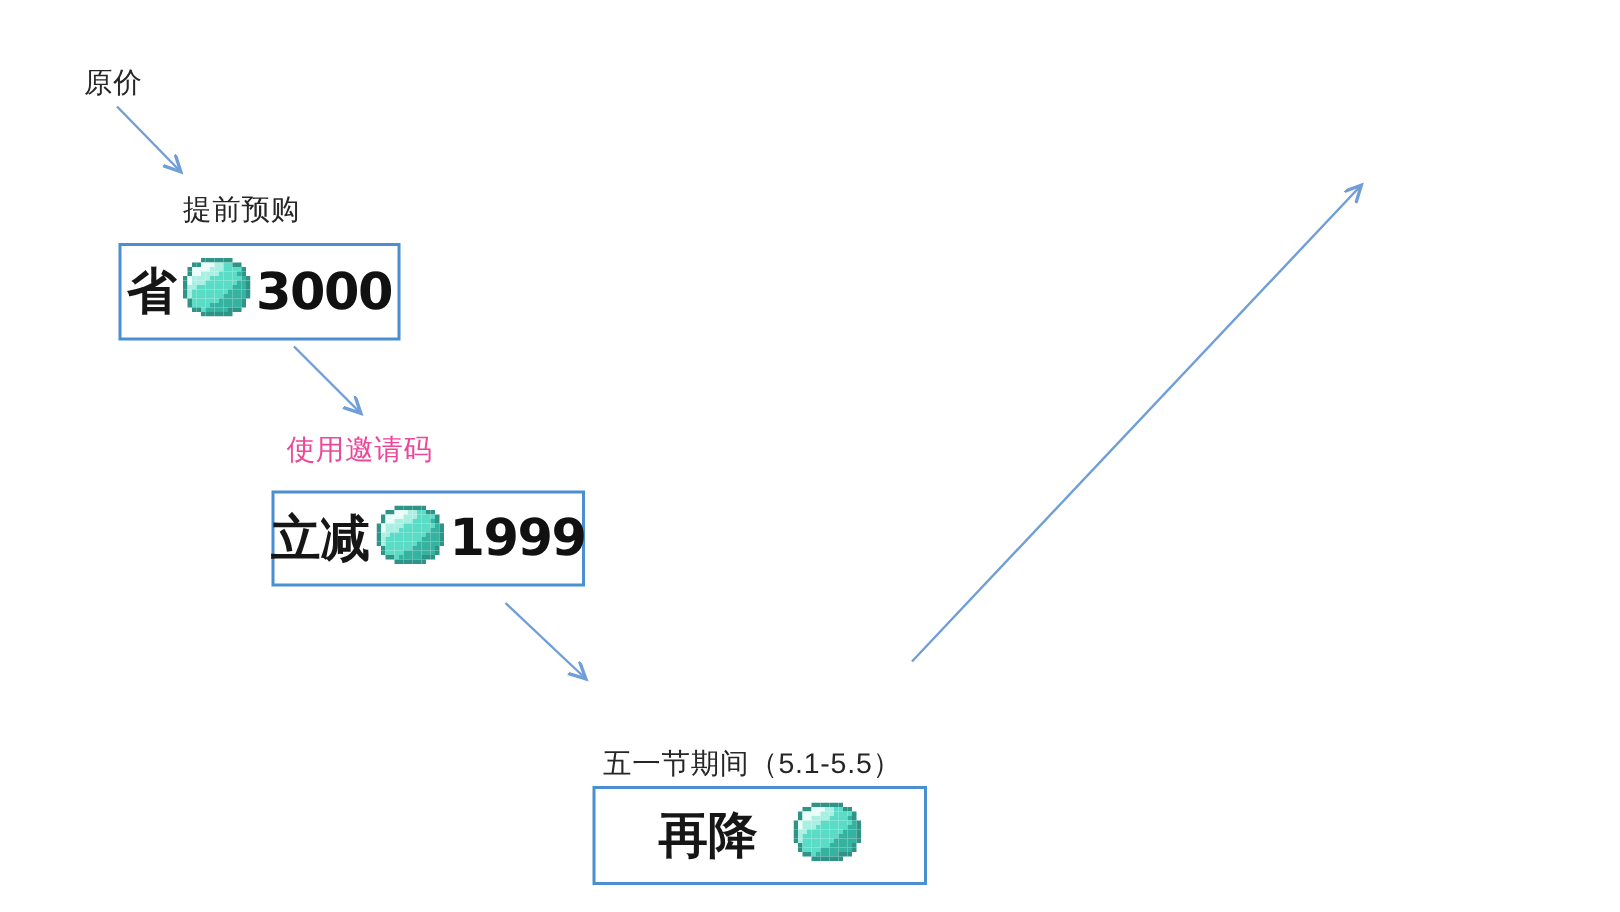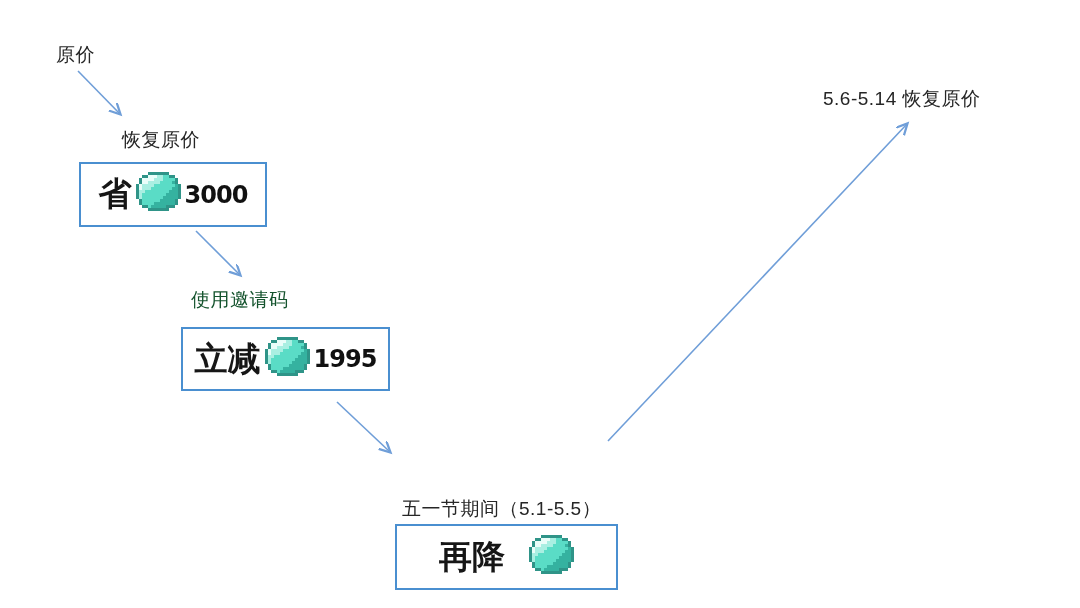--- a/index.html
+++ b/index.html
@@ -37,21 +37,21 @@
     border: 2px solid #4a8fd0;
     padding: 0 6px;
   }
   .box-prefix {
     font-size: 33px;
     font-weight: 600;
     color: #161616;
     white-space: nowrap;
   }
   .box-amount {
-    font-size: 24px;
+    font-size: 34px;
     font-weight: 700;
     color: #111111;
     letter-spacing: -1px;
     font-family: "DejaVu Sans", "Liberation Sans", sans-serif;
     white-space: nowrap;
   }
   .diamond {
     display: inline-block;
     line-height: 0;
     margin-top: -6px;
@@ -69,21 +69,21 @@
       </marker>
     </defs>
     <line class="arrow-line" x1="78" y1="71" x2="120" y2="114" stroke="#6f9ed8" stroke-width="1.6" marker-end="url(#arrowhead)"></line>
     <line class="arrow-line" x1="196" y1="231" x2="240" y2="275" stroke="#6f9ed8" stroke-width="1.6" marker-end="url(#arrowhead)"></line>
     <line class="arrow-line" x1="337" y1="402" x2="390" y2="452" stroke="#6f9ed8" stroke-width="1.6" marker-end="url(#arrowhead)"></line>
     <line class="arrow-line" x1="608" y1="441" x2="907" y2="124" stroke="#6f9ed8" stroke-width="1.6" marker-end="url(#arrowhead)"></line>
   </svg>
 
   <div class="flow-label" style="left: 56px; top: 42px; color: rgb(38, 38, 38);">原价</div>
 
-  <div class="flow-label" style="left: 122px; top: 127px; color: rgb(38, 38, 38);">恢复原价</div>
+  <div class="flow-label" style="left: 122px; top: 127px; color: rgb(38, 38, 38);">提前预购</div>
 
   <div class="price-box" style="left: 79px; top: 162px; width: 188px; height: 65px; border-color: rgb(74, 143, 208);">
     <span class="box-prefix">省</span>
     <span class="diamond"><svg width="45" height="39">
           <rect x="12" y="0" width="3" height="3" fill="#2f9488"></rect>
           <rect x="15" y="0" width="3" height="3" fill="#2f9488"></rect>
           <rect x="18" y="0" width="3" height="3" fill="#2f9488"></rect>
           <rect x="21" y="0" width="3" height="3" fill="#2f9488"></rect>
           <rect x="24" y="0" width="3" height="3" fill="#2f9488"></rect>
           <rect x="27" y="0" width="3" height="3" fill="#2f9488"></rect>
@@ -241,21 +241,21 @@
           <rect x="15" y="36" width="3" height="3" fill="#2f9488"></rect>
           <rect x="18" y="36" width="3" height="3" fill="#2f9488"></rect>
           <rect x="21" y="36" width="3" height="3" fill="#2f9488"></rect>
           <rect x="24" y="36" width="3" height="3" fill="#2f9488"></rect>
           <rect x="27" y="36" width="3" height="3" fill="#2f9488"></rect>
           <rect x="30" y="36" width="3" height="3" fill="#2f9488"></rect>
         </svg></span>
     <span class="box-amount">3000</span>
   </div>
 
-  <div class="flow-label" style="left: 191px; top: 287px; color: #14532d;">使用邀请码</div>
+  <div class="flow-label" style="left: 191px; top: 287px; color: #ec4899;">使用邀请码</div>
 
   <div class="price-box" style="left: 168px; top: 327px; width: 209px; height: 64px; border-color: rgb(74, 143, 208); margin-left: 13px;">
     <span class="box-prefix">立减</span>
     <span class="diamond"><svg width="45" height="39">
           <rect x="12" y="0" width="3" height="3" fill="#2f9488"></rect>
           <rect x="15" y="0" width="3" height="3" fill="#2f9488"></rect>
           <rect x="18" y="0" width="3" height="3" fill="#2f9488"></rect>
           <rect x="21" y="0" width="3" height="3" fill="#2f9488"></rect>
           <rect x="24" y="0" width="3" height="3" fill="#2f9488"></rect>
           <rect x="27" y="0" width="3" height="3" fill="#2f9488"></rect>
@@ -410,21 +410,21 @@
           <rect x="33" y="33" width="3" height="3" fill="#2f9488"></rect>
           <rect x="36" y="33" width="3" height="3" fill="#2f9488"></rect>
           <rect x="12" y="36" width="3" height="3" fill="#2f9488"></rect>
           <rect x="15" y="36" width="3" height="3" fill="#2f9488"></rect>
           <rect x="18" y="36" width="3" height="3" fill="#2f9488"></rect>
           <rect x="21" y="36" width="3" height="3" fill="#2f9488"></rect>
           <rect x="24" y="36" width="3" height="3" fill="#2f9488"></rect>
           <rect x="27" y="36" width="3" height="3" fill="#2f9488"></rect>
           <rect x="30" y="36" width="3" height="3" fill="#2f9488"></rect>
         </svg></span>
-    <span class="box-amount">1995</span>
+    <span class="box-amount">1999</span>
   </div>
 
   <div class="flow-label" style="left: 402px; top: 464px; color: rgb(38, 38, 38); margin-top: 32px;">五一节期间（5.1-5.5）</div>
 
   <div class="price-box" style="left: 395px; top: 524px; width: 223px; height: 66px; border-color: rgb(74, 143, 208); gap: 24px;">
     <span class="box-prefix">再降</span>
     <span class="diamond"><svg width="45" height="39">
           <rect x="12" y="0" width="3" height="3" fill="#2f9488"></rect>
           <rect x="15" y="0" width="3" height="3" fill="#2f9488"></rect>
           <rect x="18" y="0" width="3" height="3" fill="#2f9488"></rect>
@@ -584,15 +584,14 @@
           <rect x="12" y="36" width="3" height="3" fill="#2f9488"></rect>
           <rect x="15" y="36" width="3" height="3" fill="#2f9488"></rect>
           <rect x="18" y="36" width="3" height="3" fill="#2f9488"></rect>
           <rect x="21" y="36" width="3" height="3" fill="#2f9488"></rect>
           <rect x="24" y="36" width="3" height="3" fill="#2f9488"></rect>
           <rect x="27" y="36" width="3" height="3" fill="#2f9488"></rect>
           <rect x="30" y="36" width="3" height="3" fill="#2f9488"></rect>
         </svg></span>
   </div>
 
-  <div class="flow-label" style="left: 823px; top: 86px; color: rgb(38, 38, 38);">5.6-5.14 恢复原价</div>
 
 </div>
 
 </body></html>

